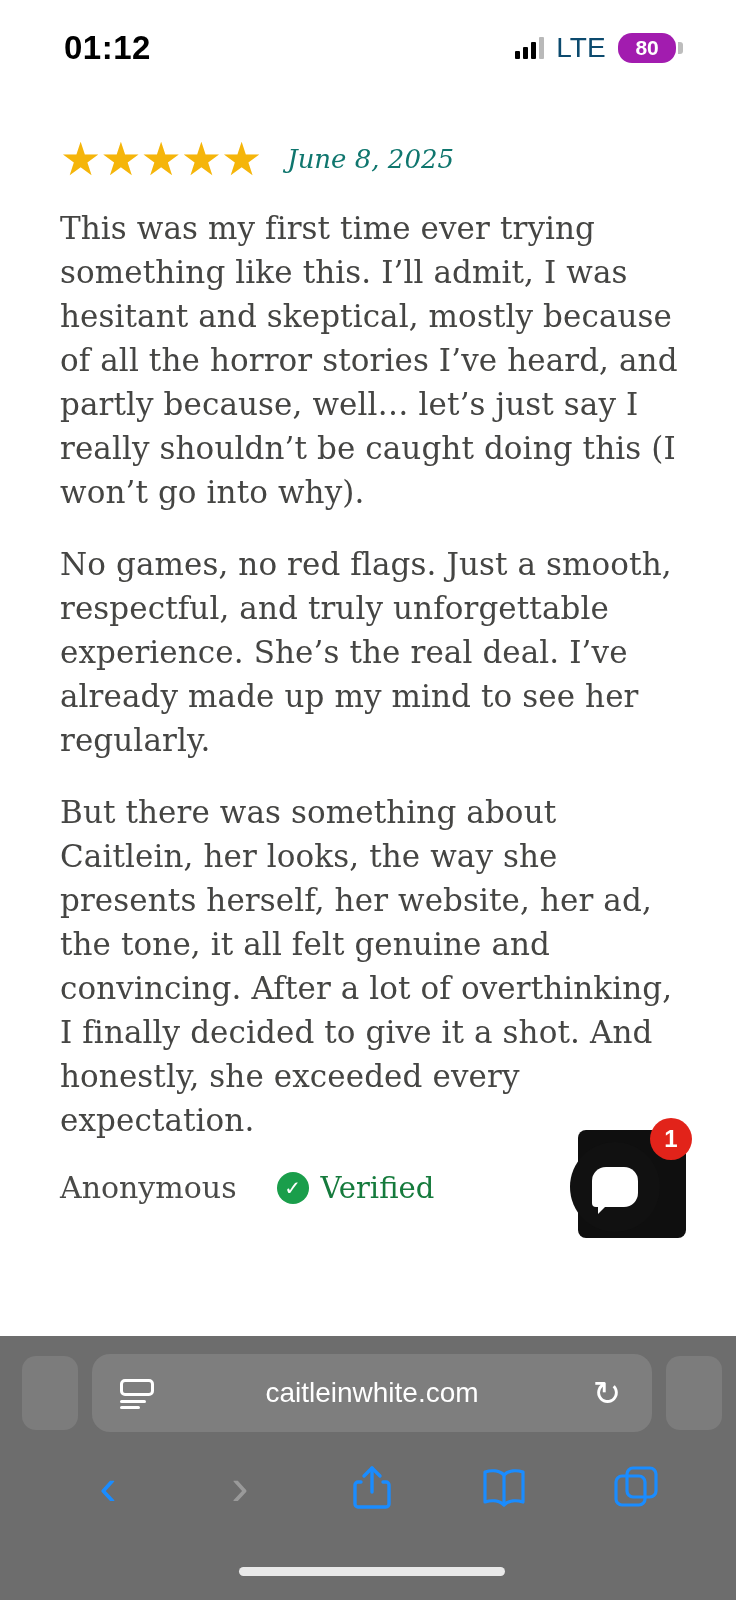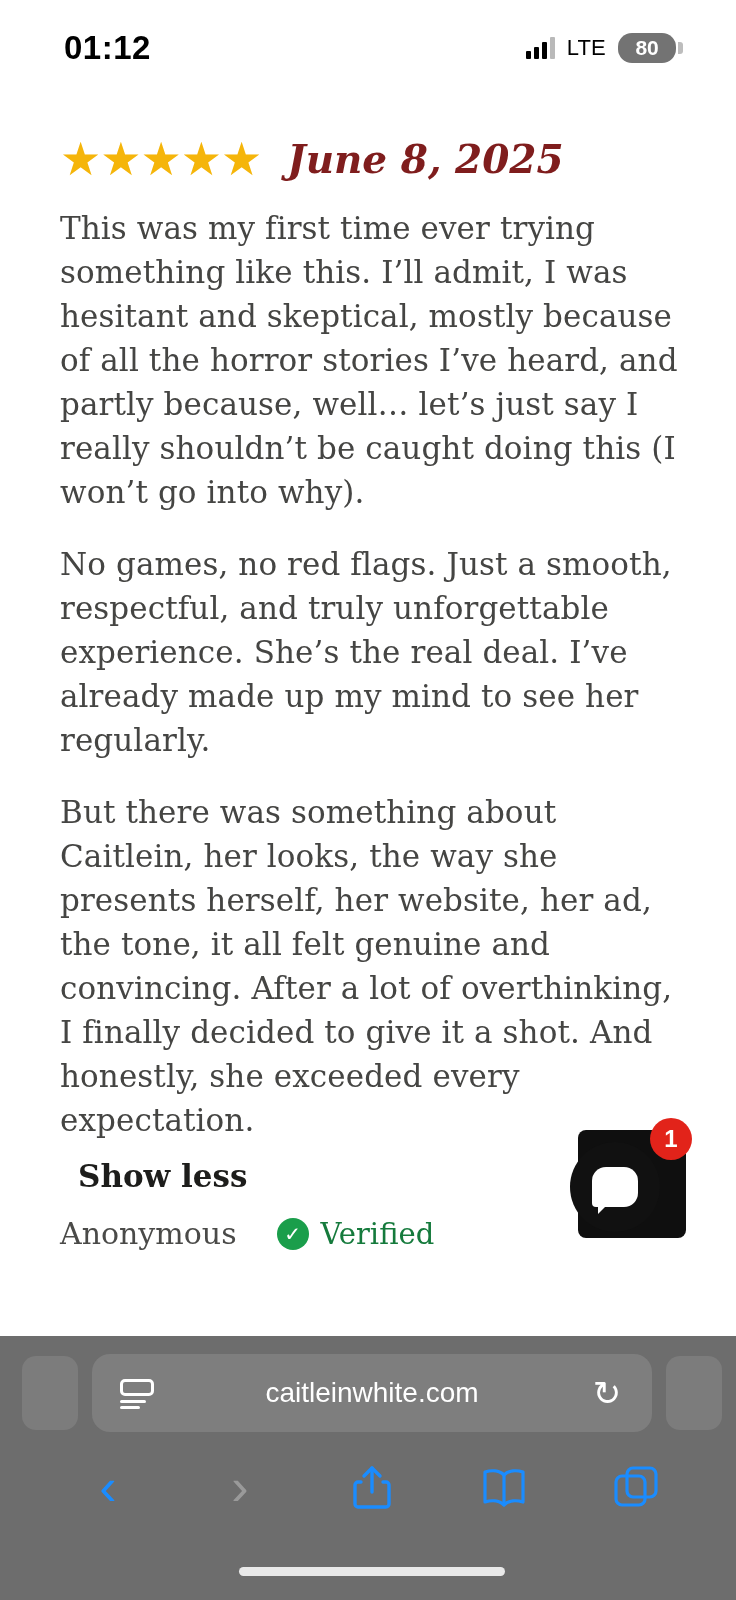--- a/index.html
+++ b/index.html
@@ -44,31 +44,31 @@
     align-items: flex-end;
     gap: 3px;
     height: 22px;
   }
   .signal i { display: block; width: 5px; background: #000; border-radius: 1px; }
   .signal i:nth-child(1) { height: 8px; }
   .signal i:nth-child(2) { height: 12px; }
   .signal i:nth-child(3) { height: 17px; }
   .signal i:nth-child(4) { height: 22px; background: #b9b9b9; }
   .lte {
-    font-size: 22px;
+    font-size: 28px;
     font-weight: 500;
-    color: #000000;
+    color: #0c4a6e;
     letter-spacing: 0.2px;
   }
   .battery {
     position: relative;
     width: 58px;
     height: 30px;
     border-radius: 14px;
-    background: #737373;
+    background: #a21caf;
     display: flex;
     align-items: center;
     justify-content: center;
   }
   .battery span {
     color: #fff;
     font-size: 21px;
     font-weight: 700;
     letter-spacing: -0.3px;
   }
@@ -100,23 +100,22 @@
   .stars {
     font-size: 46px;
     letter-spacing: -1px;
     line-height: 1;
     color: #f5b50a;
     white-space: nowrap;
   }
   .review-date {
     font-family: "DejaVu Serif", "Liberation Serif", serif;
     font-style: italic;
-    font-size: 39px;
-    color: #7f1d1d;
-    font-weight: bold;
+    font-size: 26px;
+    color: #0f766e;
   }
   .review-body p {
     font-size: 31px;
     line-height: 1.42;
     color: #454543;
     margin-bottom: 28px;
     letter-spacing: 0.1px;
   }
   .show-less {
     display: inline-block;
@@ -345,21 +344,20 @@
 
     <div class="review-head">
       <div class="stars">★★★★★</div>
       <div class="review-date">June 8, 2025</div>
     </div>
 
     <div class="review-body">
       <p>This was my first time ever trying something like this. I’ll admit, I was hesitant and skeptical, mostly because of all the horror stories I’ve heard, and partly because, well… let’s just say I really shouldn’t be caught doing this (I won’t go into why).</p>
       <p>No games, no red flags. Just a smooth, respectful, and truly unforgettable experience. She’s the real deal. I’ve already made up my mind to see her regularly.</p>
       <p>But there was something about Caitlein, her looks, the way she presents herself, her website, her ad, the tone, it all felt genuine and convincing. After a lot of overthinking, I finally decided to give it a shot. And honestly, she exceeded every expectation.</p>
-      <span class="show-less">Show less</span>
     </div>
 
     <div class="review-footer">
       <div class="author">Anonymous</div>
       <div class="verified">
         <span class="verified-badge">✓</span>
         <span>Verified</span>
       </div>
     </div>
 

